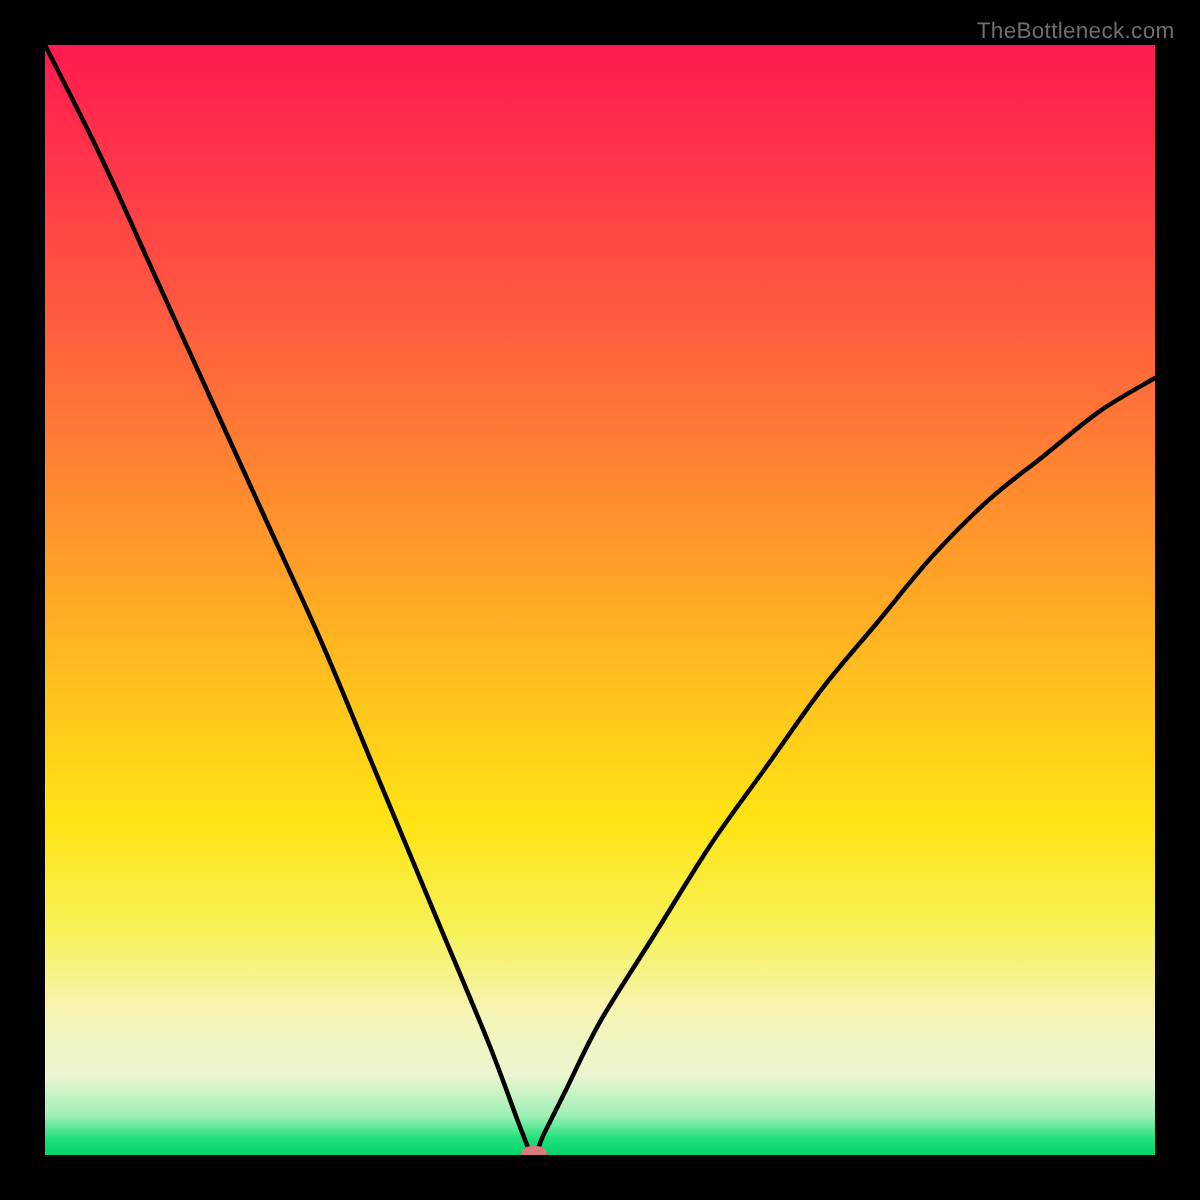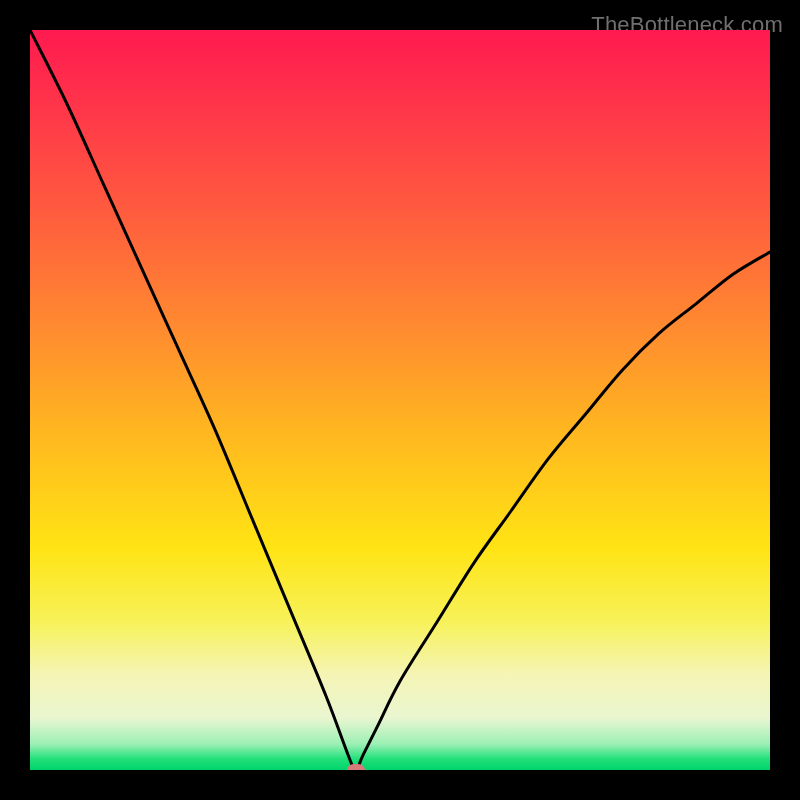--- a/index.html
+++ b/index.html
@@ -58,21 +58,21 @@
     height: 12px;
     border-radius: 7px / 6px;
     background: #d67a7a;
     transform: translate(-50%, -50%);
   }
   .watermark {
     position: absolute;
     top: -3px;
     right: 2px;
     color: #6f6f6f;
-    font-size: 22px;
+    font-size: 15px;
     letter-spacing: 0.2px;
     font-weight: 500;
   }
 </style>
 </head>
 <body>
 
 <div class="frame">
   <div class="watermark">TheBottleneck.com</div>
   <div class="plot-area">

